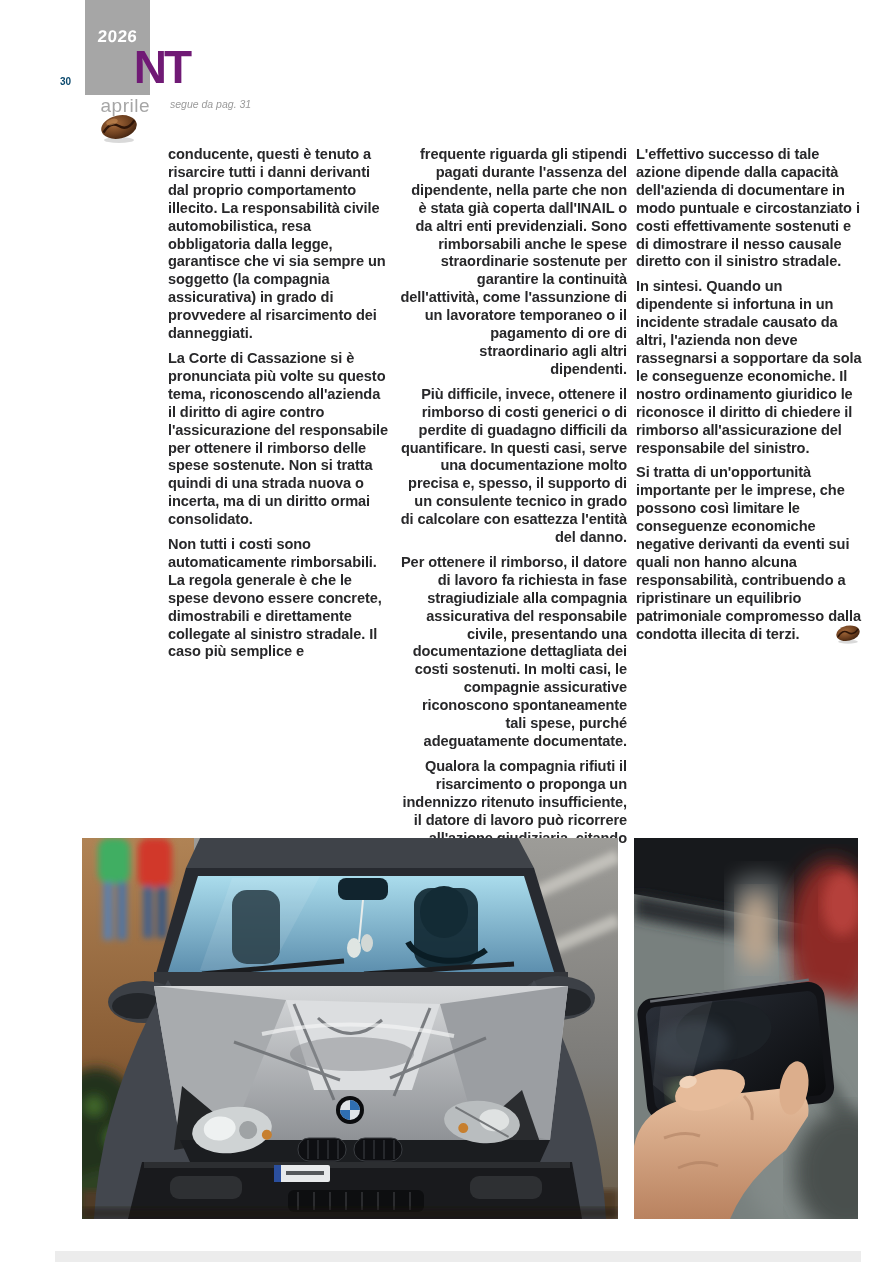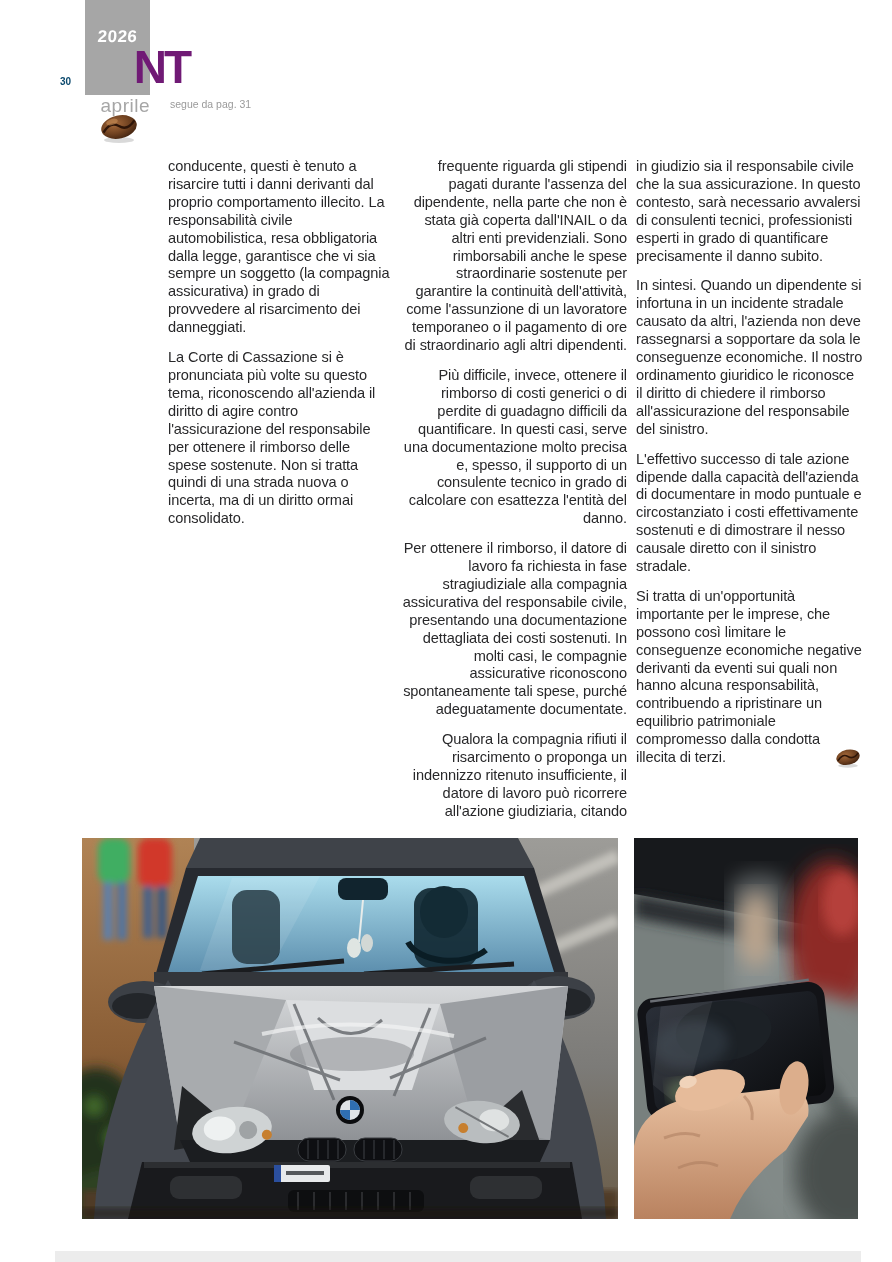--- a/index.html
+++ b/index.html
@@ -9,26 +9,26 @@
   }
   
   .mast-block{position:absolute;left:85px;top:0;width:65px;height:95px;background:#a6a6a6;}
   .mast-year{position:absolute;left:0;top:27px;width:100%;text-align:center;color:#fff;
     font-weight:bold;font-size:17px;letter-spacing:.5px;transform:skewX(-4deg);}
   .mast-title{position:absolute;left:0;top:44px;width:100%;text-align:center;color:#701a75;
     font-weight:bold;font-size:46px;letter-spacing:-3px;line-height:1;margin-left:44px;}
   .mast-month{position:absolute;left:85px;top:95px;width:65px;text-align:right;
     color:#a6a6a6;font-weight:normal;font-size:19px;letter-spacing:.5px;}
   .page-number{position:absolute;left:60px;top:76px;color:#0c4a6e;font-weight:bold;font-size:10px;}
-  .continuation{position:absolute;left:170px;top:98px;color:#9a9a9a;font-size:10.5px;}
+  .continuation{position:absolute;left:170px;top:98px;color:#9a9a9a;font-style:italic;font-size:10.5px;}
   .bean-top{position:absolute;left:97px;top:113px;width:44px;height:32px;}
 
   
   .col{position:absolute;top:146px;font-size:14.6px;line-height:17.9px;letter-spacing:-0.1px;}
-  .col p{margin:12px 0 7px 0;}
+  .col p{margin:0 0 7px 0;font-weight:bold;}
   .col-1{left:168px;width:223px;}
   .col-2{left:400px;width:227px;text-align:right;}
   .col-3{left:636px;width:227px;}
   .col p.last{position:relative;}
   .bean-inline{position:absolute;right:0;bottom:-2px;width:30px;height:21px;}
 
   
   .photo-main{position:absolute;left:82px;top:838px;width:536px;height:381px;overflow:hidden;}
   .photo-side{position:absolute;left:634px;top:838px;width:224px;height:381px;overflow:hidden;}
   .photo-main svg,.photo-side svg,.bean-top svg,.bean-inline svg{display:block;width:100%;height:100%;}
@@ -60,33 +60,33 @@
       <ellipse cx="22" cy="27" rx="15" ry="3" fill="#000" opacity="0.15"></ellipse>
       <ellipse cx="22" cy="14" rx="18" ry="11.5" fill="url(#beanG1)" transform="rotate(-12 22 14)"></ellipse>
       <path d="M6 18 Q14 7 22 13 Q30 19 38 9" stroke="#2e1508" stroke-width="2.4" fill="none" transform="rotate(-6 22 14)"></path>
       <ellipse cx="15" cy="9" rx="6" ry="3" fill="#c88e57" opacity="0.6" transform="rotate(-18 15 9)"></ellipse>
     </svg>
   </div>
 
   <div class="col col-1">
     <p>conducente, questi è tenuto a risarcire tutti i danni derivanti dal proprio comportamento illecito. La responsabilità civile automobilistica, resa obbligatoria dalla legge, garantisce che vi sia sempre un soggetto (la compagnia assicurativa) in grado di provvedere al risarcimento dei danneggiati.</p>
     <p>La Corte di Cassazione si è pronunciata più volte su questo tema, riconoscendo all'azienda il diritto di agire contro l'assicurazione del responsabile per ottenere il rimborso delle spese sostenute. Non si tratta quindi di una strada nuova o incerta, ma di un diritto ormai consolidato.</p>
+    <p>Non tutti i costi sono automaticamente rimborsabili. La regola generale è che le spese devono essere concrete, dimostrabili e direttamente collegate al sinistro stradale. Il caso più semplice e</p>
   </div>
 
   <div class="col col-2">
     <p>frequente riguarda gli stipendi pagati durante l'assenza del dipendente, nella parte che non è stata già coperta dall'INAIL o da altri enti previdenziali. Sono rimborsabili anche le spese straordinarie sostenute per garantire la continuità dell'attività, come l'assunzione di un lavoratore temporaneo o il pagamento di ore di straordinario agli altri dipendenti.</p>
     <p>Più difficile, invece, ottenere il rimborso di costi generici o di perdite di guadagno difficili da quantificare. In questi casi, serve una documentazione molto precisa e, spesso, il supporto di un consulente tecnico in grado di calcolare con esattezza l'entità del danno.</p>
     <p>Per ottenere il rimborso, il datore di lavoro fa richiesta in fase stragiudiziale alla compagnia assicurativa del responsabile civile, presentando una documentazione dettagliata dei costi sostenuti. In molti casi, le compagnie assicurative riconoscono spontaneamente tali spese, purché adeguatamente documentate.</p>
     <p>Qualora la compagnia rifiuti il risarcimento o proponga un indennizzo ritenuto insufficiente, il datore di lavoro può ricorrere all'azione giudiziaria, citando</p>
   </div>
 
   <div class="col col-3">
-    <p>in giudizio sia il responsabile civile che la sua assicurazione. In questo contesto, sarà necessario avvalersi di consulenti tecnici, professionisti esperti in grado di quantificare precisamente il danno subito.</p>
+    <p>L'effettivo successo di tale azione dipende dalla capacità dell'azienda di documentare in modo puntuale e circostanziato i costi effettivamente sostenuti e di dimostrare il nesso causale diretto con il sinistro stradale.</p>
     <p>In sintesi. Quando un dipendente si infortuna in un incidente stradale causato da altri, l'azienda non deve rassegnarsi a sopportare da sola le conseguenze economiche. Il nostro ordinamento giuridico le riconosce il diritto di chiedere il rimborso all'assicurazione del responsabile del sinistro.</p>
-    <p>L'effettivo successo di tale azione dipende dalla capacità dell'azienda di documentare in modo puntuale e circostanziato i costi effettivamente sostenuti e di dimostrare il nesso causale diretto con il sinistro stradale.</p>
     <p class="last">
       <span>Si tratta di un'opportunità importante per le imprese, che possono così limitare le conseguenze economiche negative derivanti da eventi sui quali non hanno alcuna responsabilità, contribuendo a ripristinare un equilibrio patrimoniale compromesso dalla condotta illecita di terzi.</span>
       <span class="bean-inline">
         <svg viewBox="0 0 44 32">
           <ellipse cx="22" cy="27" rx="15" ry="3" fill="#000" opacity="0.15"></ellipse>
           <ellipse cx="22" cy="14" rx="18" ry="11.5" fill="url(#beanG1)" transform="rotate(-12 22 14)"></ellipse>
           <path d="M6 18 Q14 7 22 13 Q30 19 38 9" stroke="#2e1508" stroke-width="2.4" fill="none" transform="rotate(-6 22 14)"></path>
         </svg>
       </span>
     </p>

